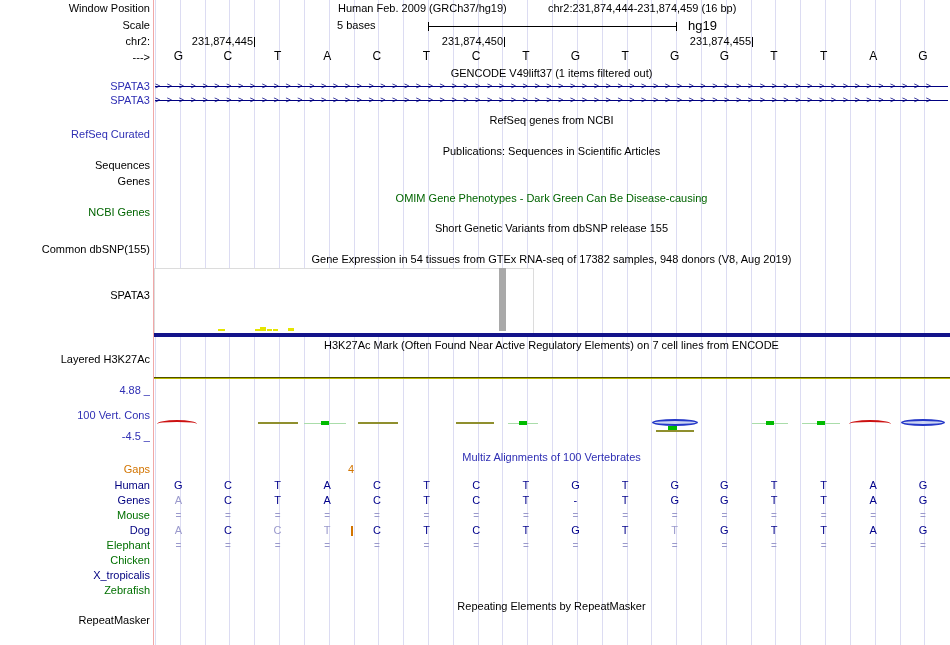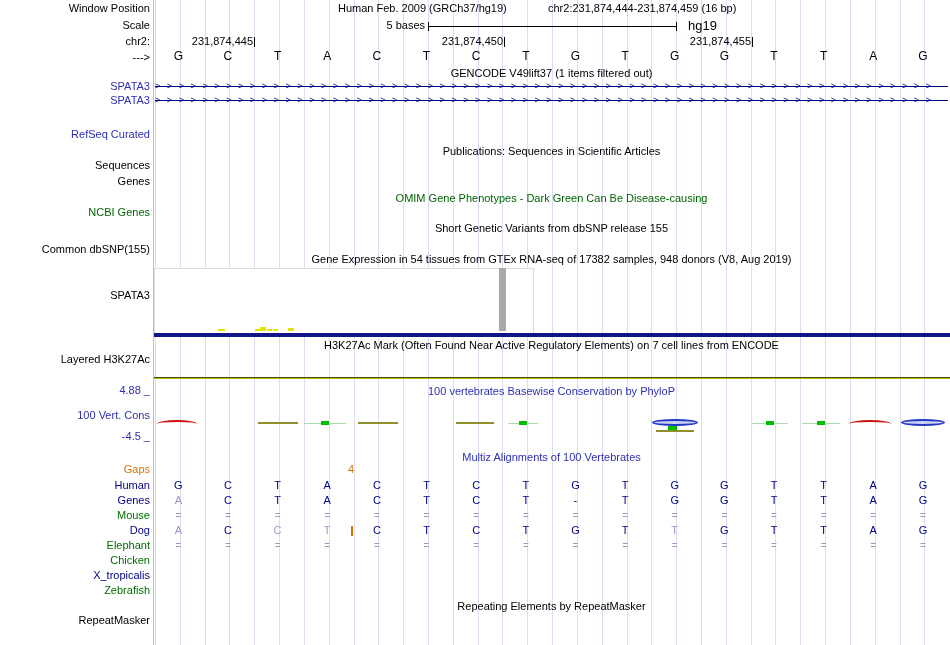--- a/index.html
+++ b/index.html
@@ -43,21 +43,21 @@
   <div class="pink-edge"></div>
 
   <div class="glabel black" style="top:2px">Window Position</div>
   <div class="glabel black" style="top:19px">Scale</div>
   <div class="glabel black" style="top:35px">chr2:</div>
   <div class="glabel black" style="top:51px">---&gt;</div>
 
   <div class="abs black" style="top:2px;left:338px;font-size:11px;line-height:13px">Human Feb. 2009 (GRCh37/hg19)</div>
   <div class="abs black" style="top:2px;left:548px;font-size:11px;line-height:13px">chr2:231,874,444-231,874,459 (16 bp)</div>
 
-  <div class="abs black" style="top:19px;left:345px;width:80px;text-align:right;font-size:11px;line-height:13px">5 bases</div>
+  <div class="abs black" style="top:19px;left:337px;width:80px;font-size:11px;line-height:13px">5 bases</div>
   <div class="abs" style="top:26px;left:428px;width:249px;height:1px;background:#000"></div>
   <div class="tick" style="top:22px;left:428px;height:9px"></div>
   <div class="tick" style="top:22px;left:676px;height:9px"></div>
   <div class="abs black" style="top:19px;left:688px;font-size:13px;line-height:13px">hg19</div>
 
   <div id="coord-row">
       <div class="coord black" style="top:35px;left:168px">231,874,445</div>
       <div class="tick" style="top:37px;left:254px;height:10px"></div>
       <div class="coord black" style="top:35px;left:418px">231,874,450</div>
       <div class="tick" style="top:37px;left:504px;height:10px"></div>
@@ -83,20 +83,21 @@
       <div class="seq-letter black" style="top:50px;left:848.28px">A</div>
       <div class="seq-letter black" style="top:50px;left:897.9200000000001px">G</div>
     </div>
 
   <div class="ctitle black" style="top:67px">GENCODE V49lift37 (1 items filtered out)</div>
   <div class="glabel blue" style="top:80px">SPATA3</div>
   <div class="gene-row" style="top:80px" id="gene-arrows-0">&gt;&gt;&gt;&gt;&gt;&gt;&gt;&gt;&gt;&gt;&gt;&gt;&gt;&gt;&gt;&gt;&gt;&gt;&gt;&gt;&gt;&gt;&gt;&gt;&gt;&gt;&gt;&gt;&gt;&gt;&gt;&gt;&gt;&gt;&gt;&gt;&gt;&gt;&gt;&gt;&gt;&gt;&gt;&gt;&gt;&gt;&gt;&gt;&gt;&gt;&gt;&gt;&gt;&gt;&gt;&gt;&gt;&gt;&gt;&gt;&gt;&gt;&gt;&gt;&gt;&gt;</div>
   <div class="glabel blue" style="top:94px">SPATA3</div>
   <div class="gene-row" style="top:94px" id="gene-arrows-1">&gt;&gt;&gt;&gt;&gt;&gt;&gt;&gt;&gt;&gt;&gt;&gt;&gt;&gt;&gt;&gt;&gt;&gt;&gt;&gt;&gt;&gt;&gt;&gt;&gt;&gt;&gt;&gt;&gt;&gt;&gt;&gt;&gt;&gt;&gt;&gt;&gt;&gt;&gt;&gt;&gt;&gt;&gt;&gt;&gt;&gt;&gt;&gt;&gt;&gt;&gt;&gt;&gt;&gt;&gt;&gt;&gt;&gt;&gt;&gt;&gt;&gt;&gt;&gt;&gt;&gt;</div>
 
+  <div class="ctitle black" style="top:114px">RefSeq genes from NCBI</div>
   <div class="glabel blue" style="top:128px">RefSeq Curated</div>
 
   <div class="ctitle black" style="top:145px">Publications: Sequences in Scientific Articles</div>
   <div class="glabel black" style="top:159px">Sequences</div>
   <div class="glabel black" style="top:175px">Genes</div>
 
   <div class="ctitle dkgreen" style="top:192px">OMIM Gene Phenotypes - Dark Green Can Be Disease-causing</div>
   <div class="glabel dkgreen" style="top:206px">NCBI Genes</div>
 
   <div class="ctitle black" style="top:222px">Short Genetic Variants from dbSNP release 155</div>
@@ -114,21 +115,20 @@
       <div class="gtex-tick" style="left:273px;top:329px;width:5px;height:2px"></div>
       <div class="gtex-tick" style="left:288px;top:328px;width:6px;height:3px"></div>
     </div>
   <div class="navy-line"></div>
 
   <div class="ctitle black" style="top:339px">H3K27Ac Mark (Often Found Near Active Regulatory Elements) on 7 cell lines from ENCODE</div>
   <div class="glabel black" style="top:353px">Layered H3K27Ac</div>
   <div class="olive-line"></div>
 
   <div class="glabel blue" style="top:384px">4.88 _</div>
-  <div class="ctitle blue" style="top:385px">100 vertebrates Basewise Conservation by PhyloP</div>
   <div class="glabel blue" style="top:409px">100 Vert. Cons</div>
   <div class="glabel blue" style="top:430px">-4.5 _</div>
   <div id="cons-marks">
       <div class="mark" style="left:157px;top:420px;width:40px;height:6px;border-top:2px solid #cc1111;border-radius:50% 50% 0 0"></div>
       <div class="mark" style="left:258px;top:422px;width:40px;height:2px;background:#8f8f2e"></div>
       <div class="mark" style="left:304px;top:423px;width:42px;height:1px;background:#aaddaa">
         <div style="position:absolute;left:17px;top:-2px;width:8px;height:4px;background:#00bb00"></div>
       </div>
       <div class="mark" style="left:358px;top:422px;width:40px;height:2px;background:#8f8f2e"></div>
       <div class="mark" style="left:456px;top:422px;width:38px;height:2px;background:#8f8f2e"></div>

